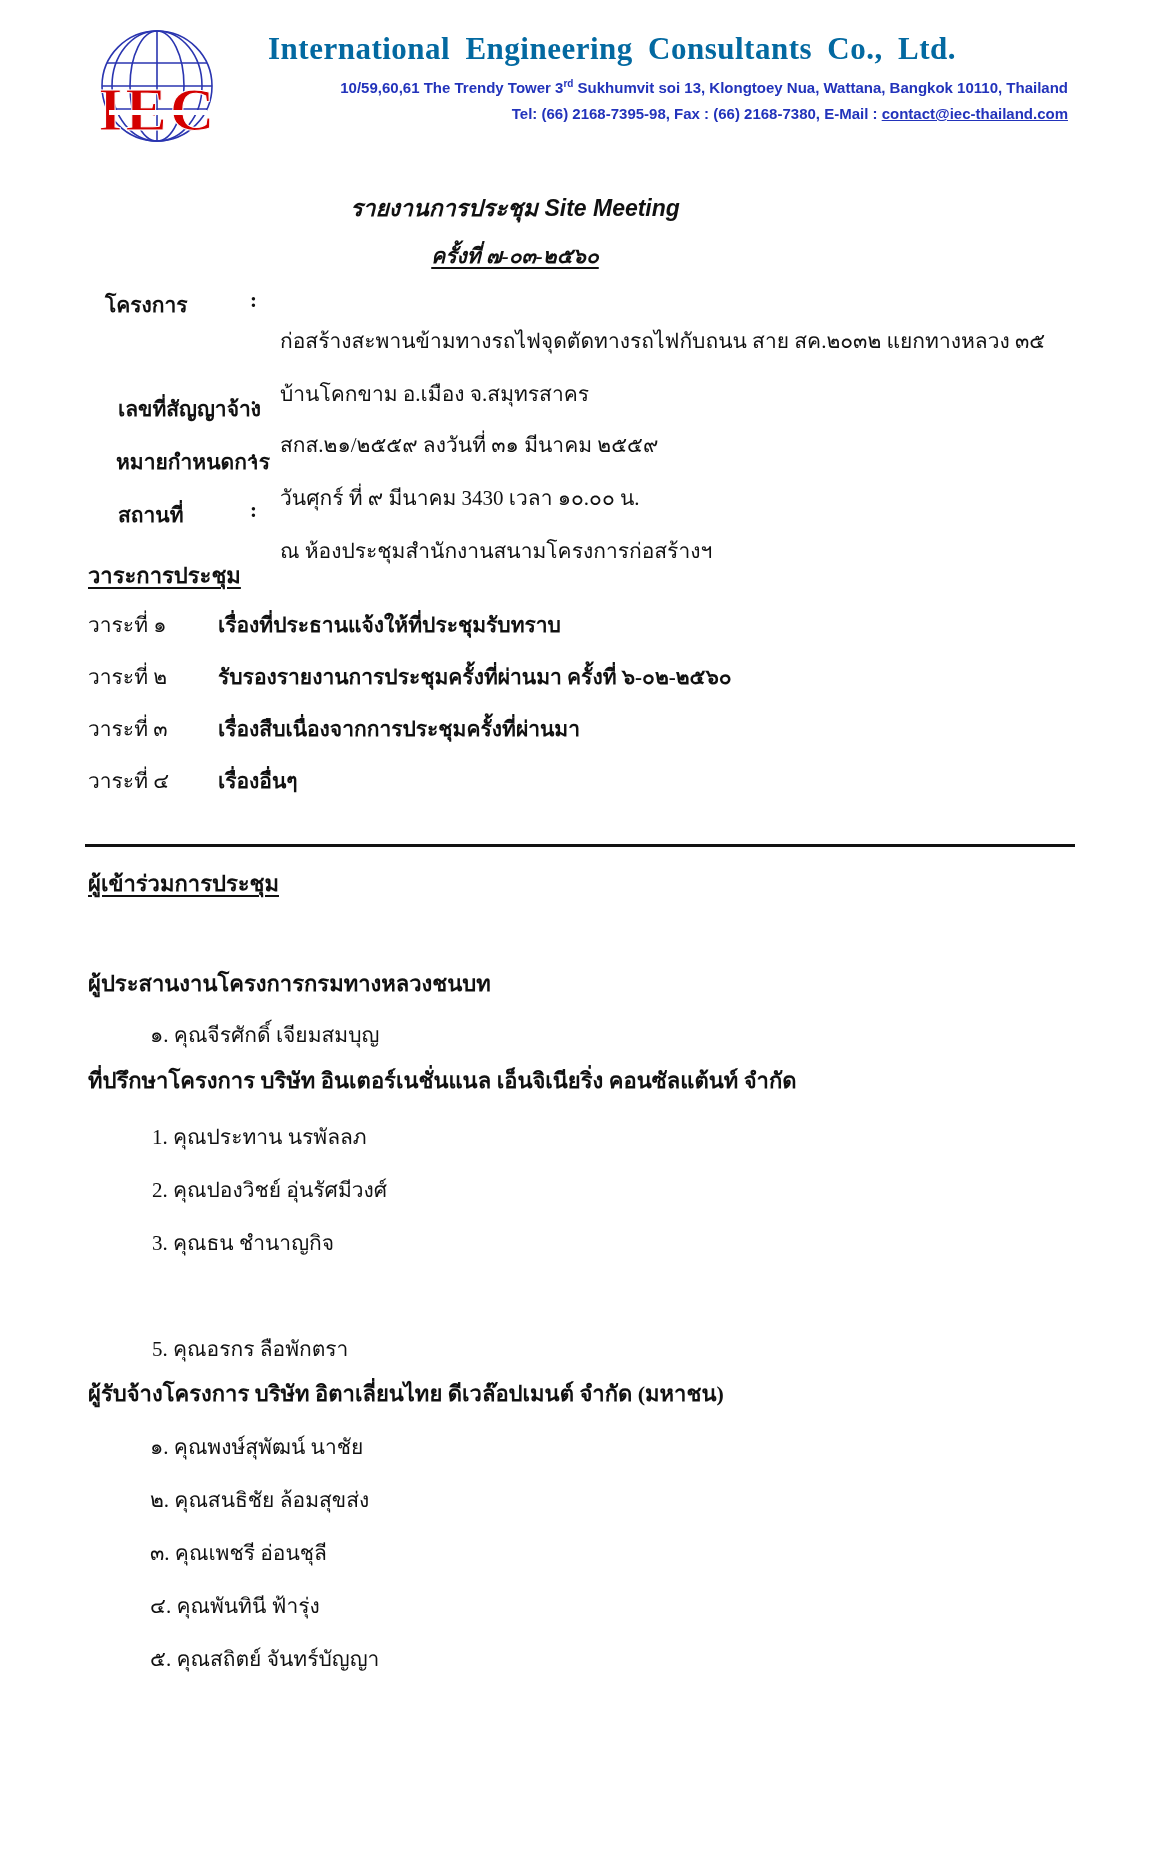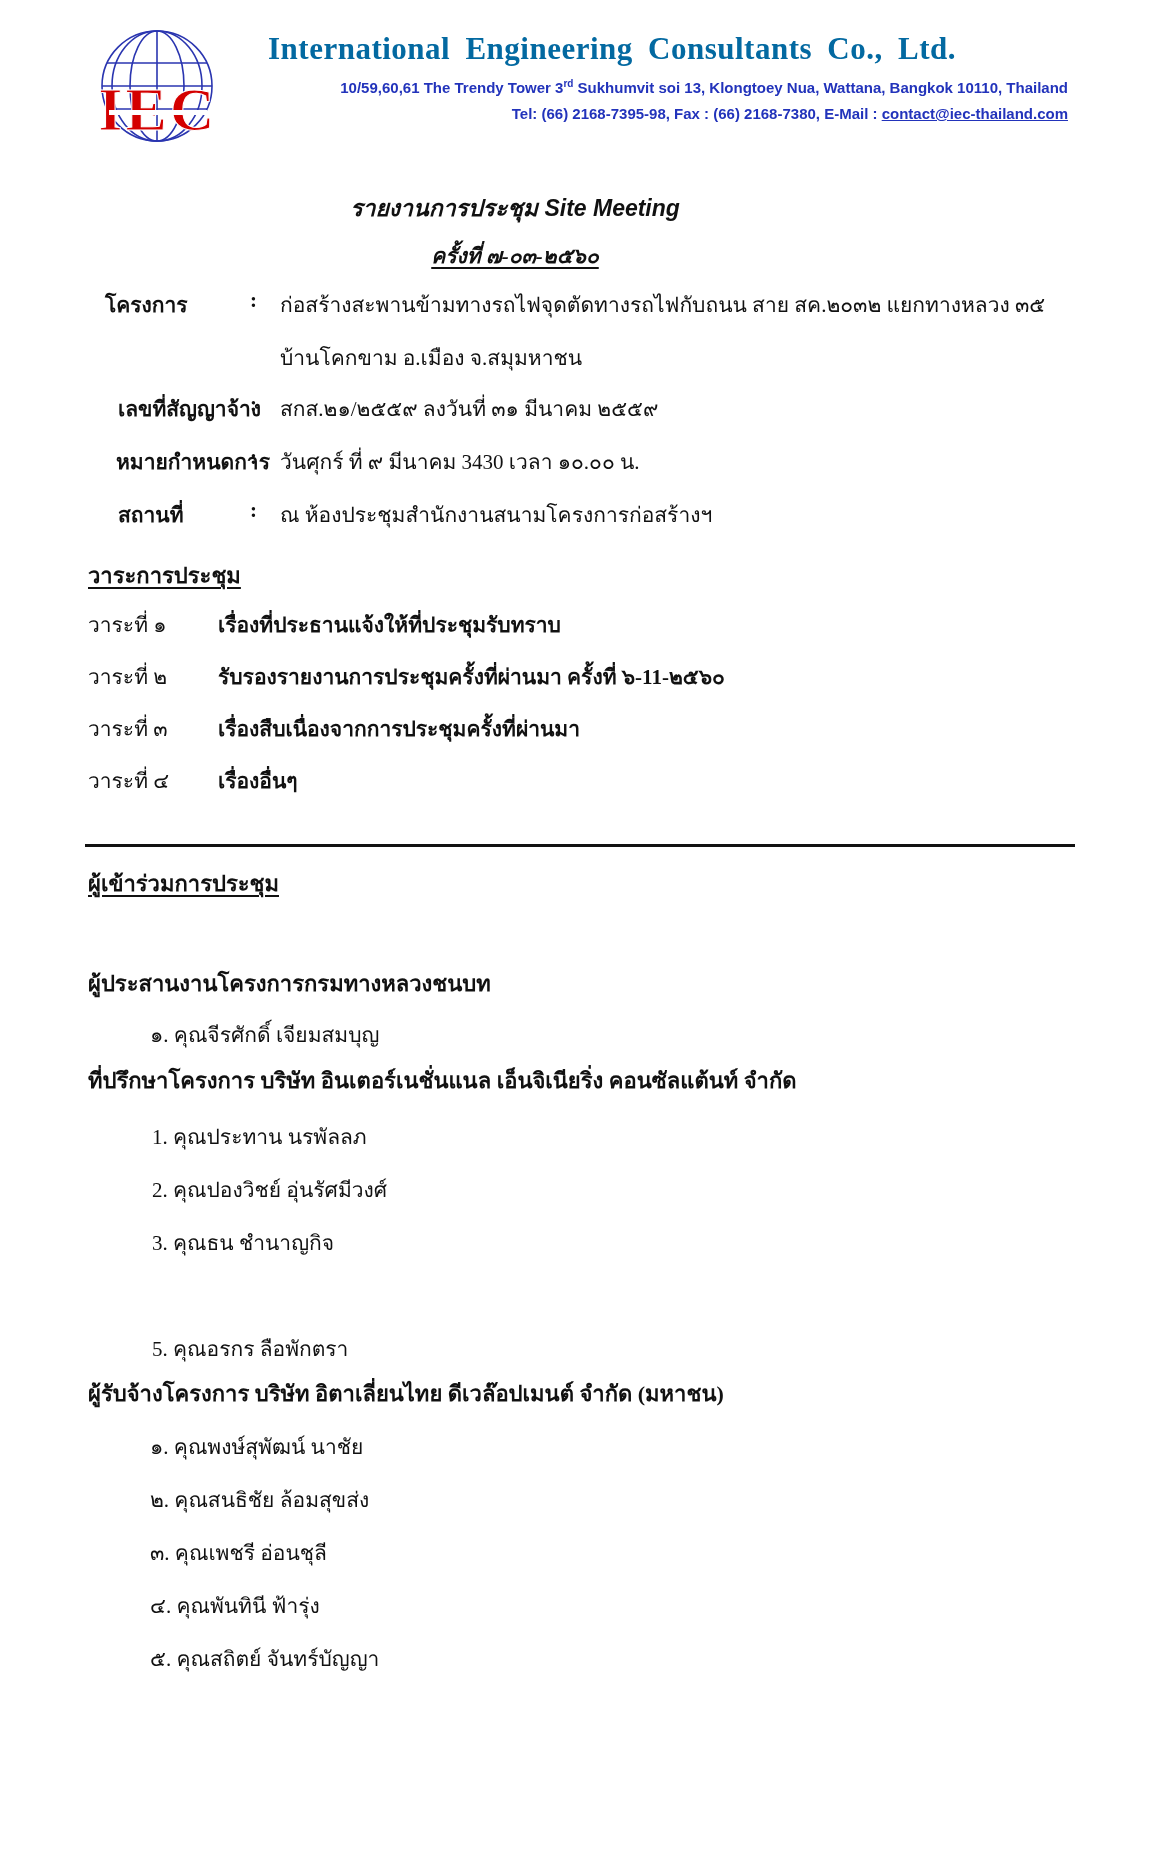--- a/index.html
+++ b/index.html
@@ -33,21 +33,21 @@
   .email{color:#2233bb;text-decoration:underline;cursor:pointer;}
   
   .title-wrap{position:absolute;left:85px;width:860px;text-align:center;font-style:italic;}
   .doc-title{top:190px;font-size:23px;font-weight:bold;font-family:"Liberation Sans","DejaVu Sans",sans-serif;}
   .doc-title{position:absolute;}
   .meeting-no{position:absolute;top:239px;font-size:21px;font-weight:bold;text-decoration:underline;text-underline-offset:4px;}
   
   .frow{position:absolute;left:85px;width:1000px;height:32px;font-size:21px;white-space:nowrap;}
   .flabel{position:absolute;font-weight:bold;}
   .fcolon{position:absolute;left:165px;font-weight:bold;}
-  .fvalue{position:absolute;left:195px;}
+  .fvalue{position:absolute;left:195px;margin-top:36px;}
   
   .sec-heading{position:absolute;left:88px;font-size:22px;font-weight:bold;text-decoration:underline;text-underline-offset:4px;white-space:nowrap;}
   .arow{position:absolute;left:88px;width:1000px;font-size:21px;white-space:nowrap;}
   .alabel{position:absolute;left:0;}
   .atext{position:absolute;left:130px;font-weight:bold;}
   .rule{position:absolute;left:85px;top:844px;width:990px;height:3px;background:#111;}
   
   .grp-heading{position:absolute;left:88px;font-size:22px;font-weight:bold;white-space:nowrap;}
   .member{position:absolute;font-size:21px;white-space:nowrap;}
 </style>
@@ -79,21 +79,21 @@
 
   <div class="title-wrap doc-title" style="top:190px">รายงานการประชุม Site Meeting</div>
   <div class="title-wrap meeting-no">ครั้งที่ ๗-๐๓-๒๕๖๐</div>
 
   <div class="frow" style="top:288px">
     <span class="flabel" style="left:20px">โครงการ</span>
     <span class="fcolon">:</span>
     <span class="fvalue">ก่อสร้างสะพานข้ามทางรถไฟจุดตัดทางรถไฟกับถนน สาย สค.๒๐๓๒ แยกทางหลวง ๓๕</span>
   </div>
   <div class="frow" style="top:341px">
-    <span class="fvalue">บ้านโคกขาม อ.เมือง จ.สมุมหาชน</span>
+    <span class="fvalue">บ้านโคกขาม อ.เมือง จ.สมุทรสาคร</span>
   </div>
   <div class="frow" style="top:392px">
     <span class="flabel" style="left:33px">เลขที่สัญญาจ้าง</span>
     <span class="fcolon">:</span>
     <span class="fvalue">สกส.๒๑/๒๕๕๙ ลงวันที่ ๓๑ มีนาคม ๒๕๕๙</span>
   </div>
   <div class="frow" style="top:445px">
     <span class="flabel" style="left:31px">หมายกำหนดการ</span>
     <span class="fcolon">:</span>
     <span class="fvalue">วันศุกร์ ที่ ๙ มีนาคม 3430 เวลา ๑๐.๐๐ น.</span>
@@ -105,21 +105,21 @@
   </div>
 
   <div class="sec-heading" style="top:558px">วาระการประชุม</div>
 
   <div class="arow" style="top:608px">
     <span class="alabel">วาระที่ ๑</span>
     <span class="atext">เรื่องที่ประธานแจ้งให้ที่ประชุมรับทราบ</span>
   </div>
   <div class="arow" style="top:660px">
     <span class="alabel">วาระที่ ๒</span>
-    <span class="atext">รับรองรายงานการประชุมครั้งที่ผ่านมา ครั้งที่  ๖-11-๒๕๖๐</span>
+    <span class="atext">รับรองรายงานการประชุมครั้งที่ผ่านมา ครั้งที่  ๖-๐๒-๒๕๖๐</span>
   </div>
   <div class="arow" style="top:712px">
     <span class="alabel">วาระที่ ๓</span>
     <span class="atext">เรื่องสืบเนื่องจากการประชุมครั้งที่ผ่านมา</span>
   </div>
   <div class="arow" style="top:764px">
     <span class="alabel">วาระที่ ๔</span>
     <span class="atext">เรื่องอื่นๆ</span>
   </div>
 

